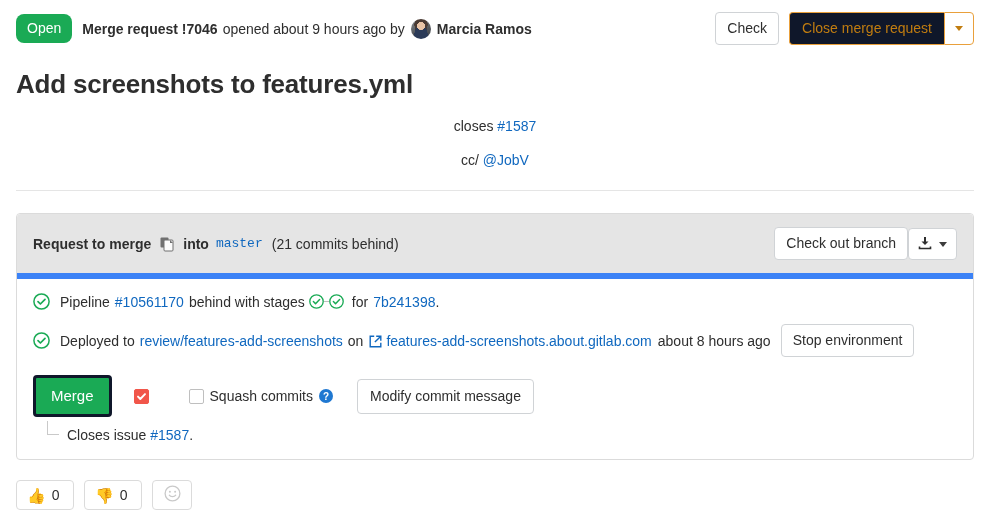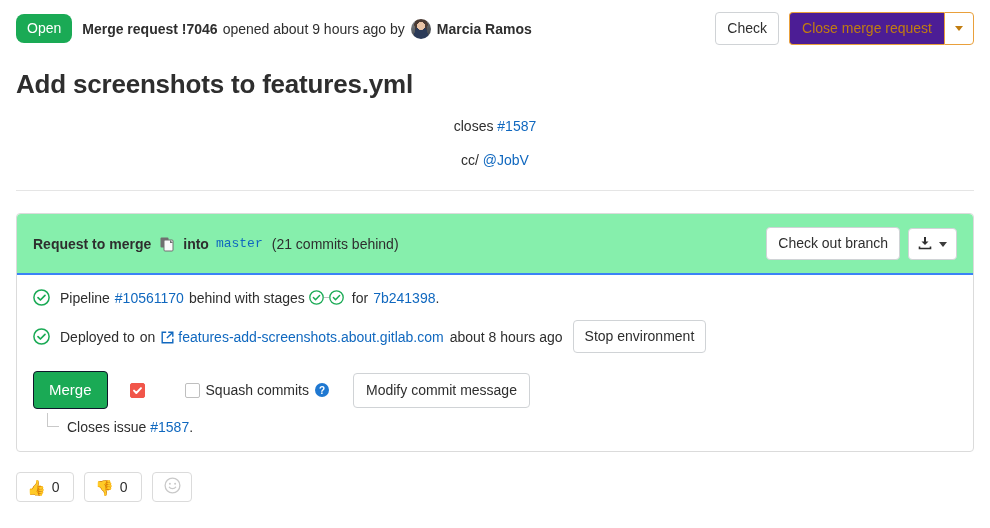--- a/index.html
+++ b/index.html
@@ -50,21 +50,21 @@
     border-radius: 4px; color: #2e2e2e;
     padding: 8px 11px 9px 11px; cursor: pointer;
     white-space: nowrap;
   }
   .btn-group { display: flex; }
   .btn-warning {
     color: #c17d10; border: 1px solid #e9a03b;
     border-right: none;
     border-radius: 4px 0 0 4px;
     padding: 8px 12px 9px 12px;
-    background: #4c1d95; cursor: pointer;
+    background: #0f172a; cursor: pointer;
     font-size: 14px; line-height: 1; white-space: nowrap;
     font-family: "Liberation Sans", sans-serif;
   }
   .btn-warning-caret {
     border: 1px solid #e9a03b; background: #fff;
     border-radius: 0 4px 4px 0;
     padding: 8px 10px 9px 10px; cursor: pointer;
     display: flex; align-items: center; justify-content: center;
   }
   .caret {
@@ -90,34 +90,34 @@
   }
 
   
   .widget {
     margin: 22px 16px 0 16px;
     border: 1px solid #dbdbdb;
     border-radius: 4px;
     background: #fff;
   }
   .widget-head {
-    background: #86efac;
-    border-bottom: 2px solid #3b82f6;
+    background: #e5e5e5;
+    border-bottom: 6px solid #3b82f6;
     border-radius: 4px 4px 0 0;
     padding: 13px 16px;
     display: flex; align-items: center;
     font-size: 14px;
   }
   .widget-head b { font-weight: bold; }
   .branch { font-family: "Liberation Mono", monospace; color: #1068bf; font-size: 13px; }
   .copy-icon {
     display: inline-flex; margin: 0 9px; cursor: pointer;
     position: relative; top: 1px;
   }
-  .head-actions { margin-left: auto; display: flex; align-items: center; gap: 8px; }
+  .head-actions { margin-left: auto; display: flex; align-items: center; }
   .btn-icon {
     background: #fff; border: 1px solid #d0d3d6; border-radius: 4px;
     padding: 7px 9px 6px 9px; cursor: pointer;
     display: flex; align-items: center; gap: 7px;
   }
   .commits-behind { color: #2e2e2e; margin-left: 9px; }
 
   .widget-body { padding: 14px 16px 16px 16px; }
   .status-row {
     display: flex; align-items: center;
@@ -129,21 +129,21 @@
   .stage-link { display: inline-flex; position: relative; }
   .stage-connector {
     width: 5px; height: 1px; background: #bfbfbf;
   }
   .env-ago { margin-left: 6px; }
   .stop-env-btn { margin-left: 10px; }
 
   
   .merge-row { display: flex; align-items: center; margin-top: 18px; }
   .btn-merge {
-    background: #1aaa55; color: #fff; border: 1px solid #0f172a;
+    background: #1aaa55; color: #fff; border: 3px solid #0f172a;
     border-radius: 4px; font-size: 15px; line-height: 1;
     padding: 10px 15px 11px 15px; cursor: pointer;
     font-family: "Liberation Sans", sans-serif;
   }
   .cb-label { display: flex; align-items: center; font-size: 14px; cursor: pointer; }
   .cb {
     width: 15px; height: 15px; border-radius: 2px;
     border: 1px solid #bfbfbf; background: #fff;
     display: inline-flex; align-items: center; justify-content: center;
     margin-right: 6px; flex: 0 0 auto;
@@ -288,20 +288,21 @@
     </div>
 
     <div class="status-row" style="margin-bottom:0">
       <span class="ci-icon">
         <svg width="17" height="17" viewBox="0 0 17 17" aria-hidden="true">
           <circle cx="8.5" cy="8.5" r="7.6" fill="#fff" stroke="#1aaa55" stroke-width="1.5"></circle>
           <path d="M5 8.6 L7.4 11 L12 6.3" stroke="#1aaa55" stroke-width="1.7" fill="none" stroke-linecap="round" stroke-linejoin="round"></path>
         </svg>
       </span>
       <span>Deployed to</span>
+      <a href="#" style="margin-left:5px">review/features-add-screenshots</a>
       <span style="margin-left:5px">on</span>
       <span style="margin-left:6px;display:inline-flex;position:relative;top:1px">
         <svg width="13" height="13" viewBox="0 0 13 13" aria-hidden="true">
           <path d="M5.2 1.2 H1.2 V11.8 H11.8 V7.8" stroke="#1068bf" stroke-width="1.4" fill="none"></path>
           <path d="M7.2 1.2 H11.8 V5.8" stroke="#1068bf" stroke-width="1.4" fill="none"></path>
           <path d="M11.6 1.4 L5.9 7.1" stroke="#1068bf" stroke-width="1.4" fill="none"></path>
         </svg>
       </span>
       <a href="#" style="margin-left:4px">features-add-screenshots.about.gitlab.com</a>
       <span class="env-ago">about 8 hours ago</span>

